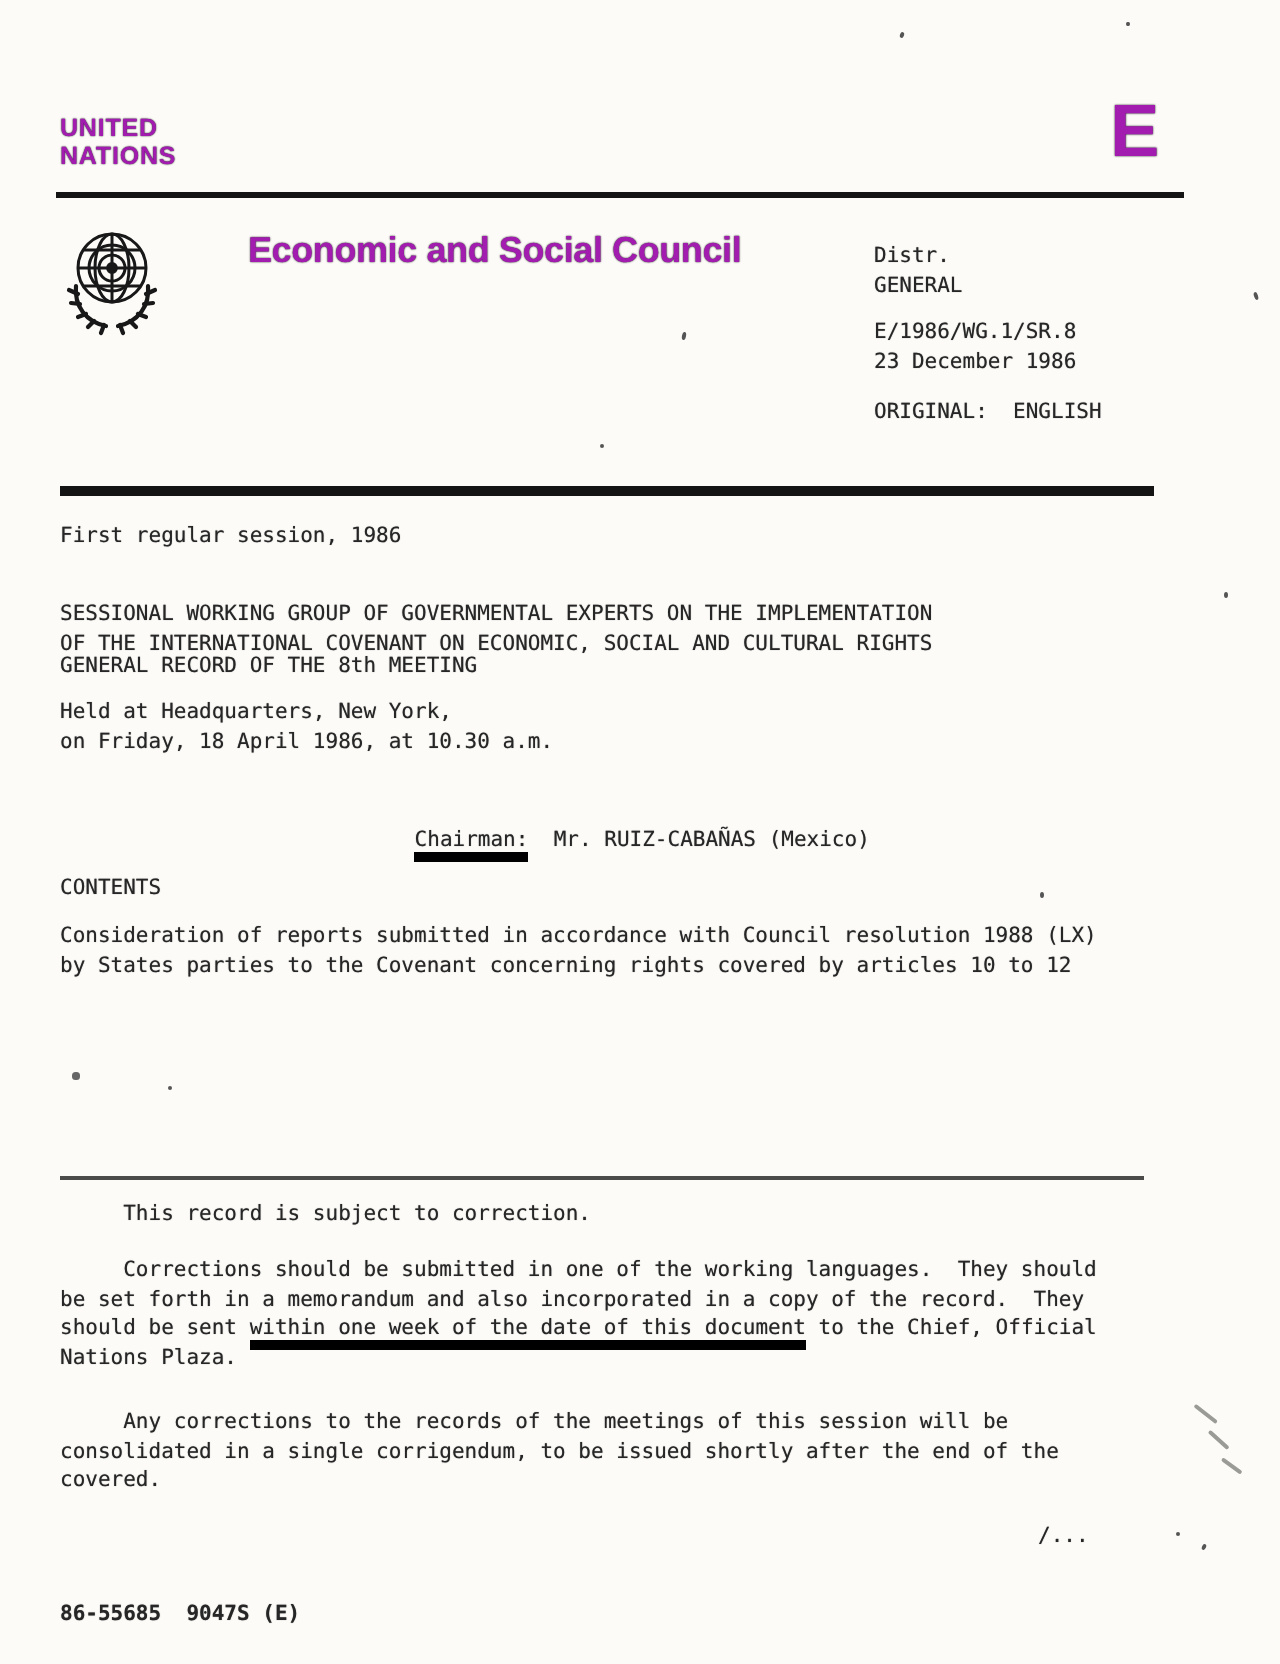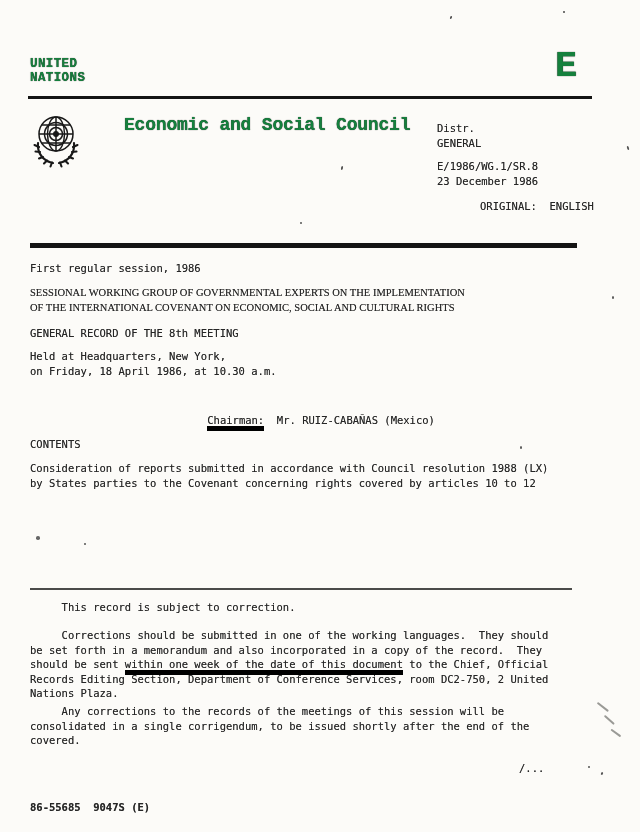--- a/index.html
+++ b/index.html
@@ -10,22 +10,22 @@
   }
   .abs{position:absolute;}
   .mono{
     font-family:"DejaVu Sans Mono","Liberation Mono",monospace;
     font-size:10.5px;color:#262626;
     text-shadow:0 0 0.5px rgba(30,30,30,0.55);
   }
   .line{white-space:pre;line-height:14.6px;}
   .centered{left:30px;width:512px;}
   .sans-bold{
-    font-family:Liberation Mono, monospace;
-    font-weight:bold;color:#15803d;
+    font-family:Liberation Sans, sans-serif;
+    font-weight:bold;color:#a21caf;
   }
   .org{font-size:12.5px;line-height:13.5px;letter-spacing:0.4px;text-shadow:0 0 0.8px #000;}
   .big-e{font-size:37px;line-height:28px;text-shadow:0 0 1px #000;}
   .council{font-size:18px;letter-spacing:-0.2px;text-shadow:0 0 0.9px #000;}
   .rule{background:#141414;}
   .u{border-bottom:5px solid #000000;}
   .speck{position:absolute;background:#555;border-radius:50%;}
   .squiggle{position:absolute;background:#9a9a96;height:1.5px;border-radius:1px;}
 </style>
 </head>
@@ -72,28 +72,28 @@
     </svg>
   </div>
 
   <div class="abs sans-bold council" style="left:124px;top:115px;text-align:right;">Economic and Social Council</div>
 
   <div class="abs mono" style="left:437px;top:121px;">
     <div class="line">Distr.</div>
     <div class="line">GENERAL</div>
     <div class="line" style="margin-top:9px;">E/1986/WG.1/SR.8</div>
     <div class="line">23 December 1986</div>
-    <div class="line" style="margin-top:11px;margin-left:43px;">ORIGINAL:  ENGLISH</div>
+    <div class="line" style="margin-top:11px;">ORIGINAL:  ENGLISH</div>
   </div>
 
   <div class="abs rule" style="left:30px;top:243px;width:547px;height:4.5px;"></div>
 
   <div class="abs centered mono line" style="top:261px;">First regular session, 1986</div>
 
-  <div class="abs centered mono" style="top:286px;font-family:Liberation Serif, serif;">
+  <div class="abs centered mono" style="top:300px;">
     <div class="line">SESSIONAL WORKING GROUP OF GOVERNMENTAL EXPERTS ON THE IMPLEMENTATION</div>
     <div class="line">OF THE INTERNATIONAL COVENANT ON ECONOMIC, SOCIAL AND CULTURAL RIGHTS</div>
   </div>
 
   <div class="abs centered mono line" style="top:326px;">GENERAL RECORD OF THE 8th MEETING</div>
 
   <div class="abs centered mono" style="top:349px;">
     <div class="line">Held at Headquarters, New York,</div>
     <div class="line">on Friday, 18 April 1986, at 10.30 a.m.</div>
   </div>
@@ -110,21 +110,20 @@
   </div>
 
   <div class="abs" style="left:30px;top:588px;width:542px;height:1.8px;background:#2b2b2b;opacity:.85;"></div>
 
   <div class="abs mono line" style="left:30px;top:600px;">     This record is subject to correction.</div>
 
   <div class="abs mono" style="left:30px;top:628px;">
     <div class="line">     Corrections should be submitted in one of the working languages.  They should</div>
     <div class="line">be set forth in a memorandum and also incorporated in a copy of the record.  They</div>
     <div class="line"><span>should be sent </span><span class="u">within one week of the date of this document</span><span> to the Chief, Official</span></div>
-    <div class="line">Records Editing Section, Department of Conference Services, room DC2-750, 2 United</div>
     <div class="line">Nations Plaza.</div>
   </div>
 
   <div class="abs mono" style="left:30px;top:704px;">
     <div class="line">     Any corrections to the records of the meetings of this session will be</div>
     <div class="line">consolidated in a single corrigendum, to be issued shortly after the end of the</div>
     <div class="line">covered.</div>
   </div>
 
   <div class="abs mono line" style="left:30px;top:800px;font-weight:bold;">86-55685  9047S (E)</div>

